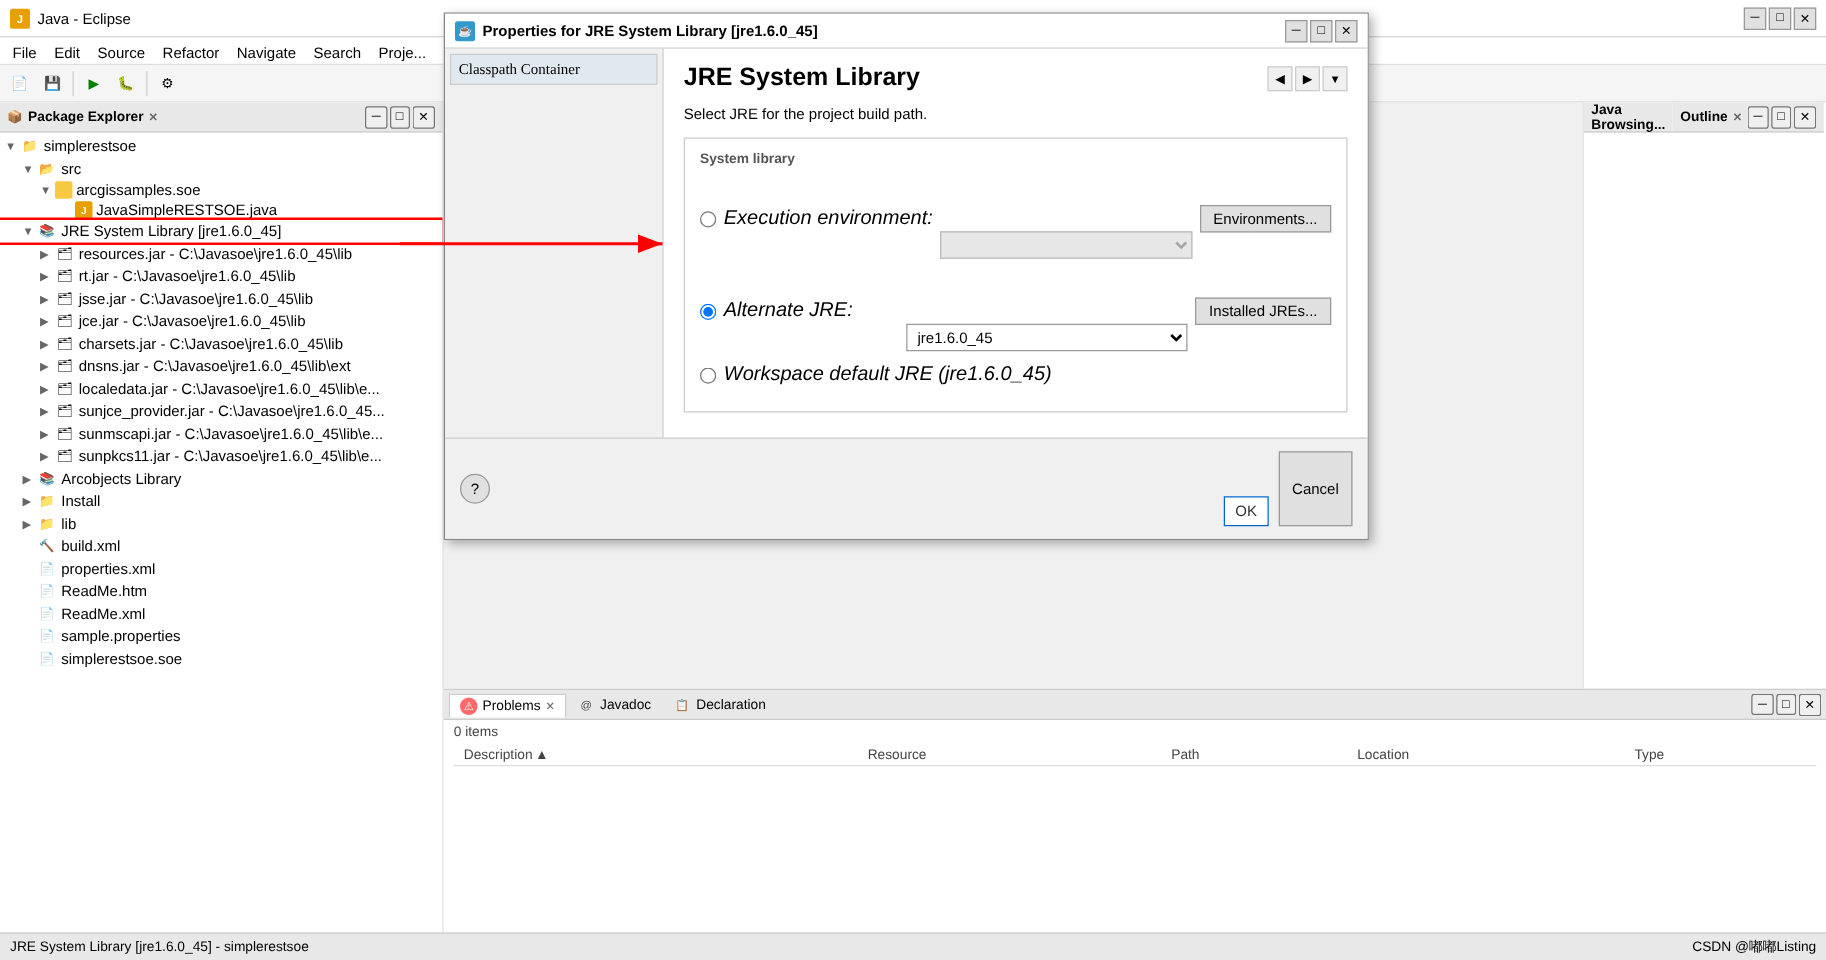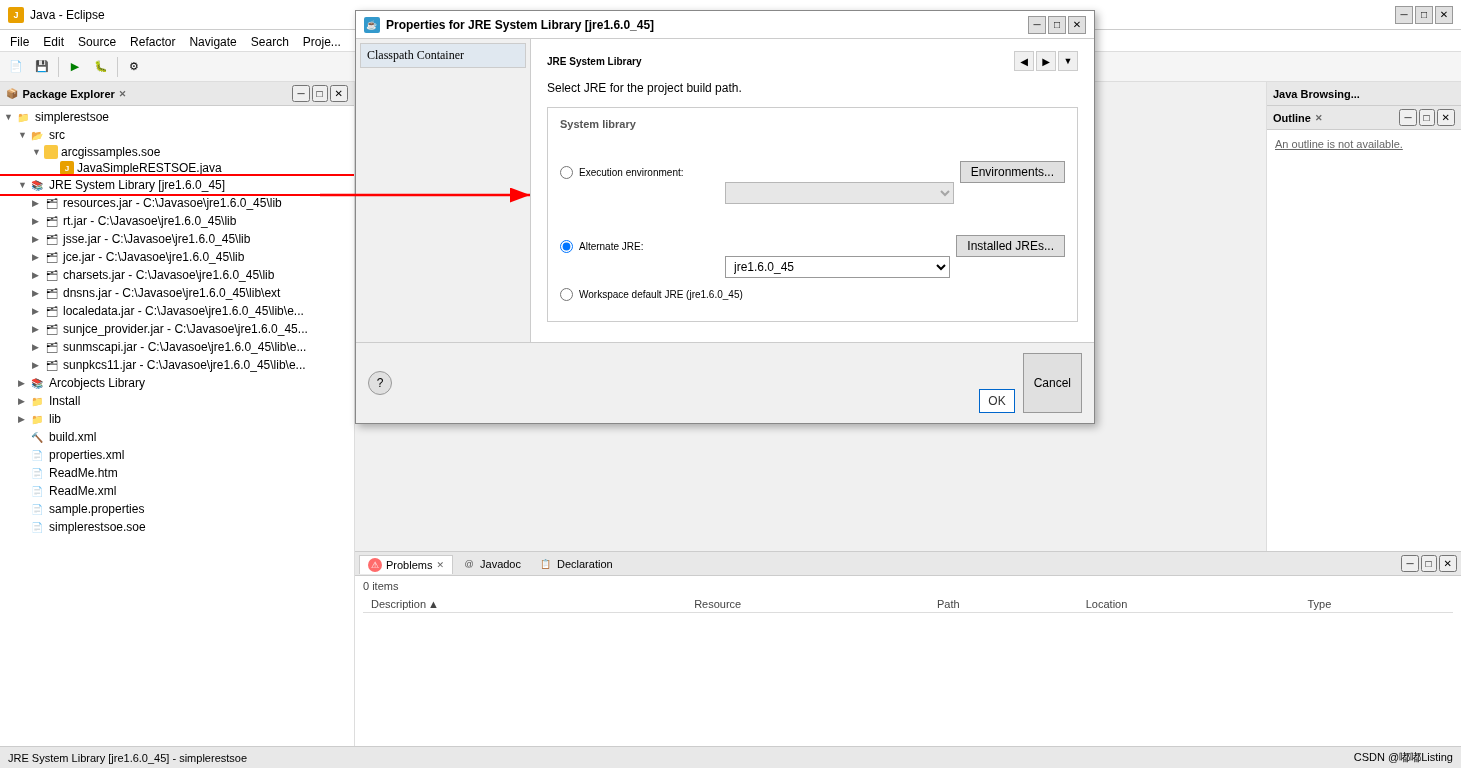--- a/index.html
+++ b/index.html
@@ -35,21 +35,21 @@
     .panel-close-btn { font-size: 10px; cursor: pointer; padding: 1px 3px; }
     .tree-view { flex: 1; overflow-y: auto; padding: 2px 0; }
     .tree-item { display: flex; align-items: center; padding: 1px 4px; cursor: pointer; white-space: nowrap; font-size: 12px; }
     .tree-arrow { width: 12px; display: inline-block; font-size: 9px; color: #666; }
     .tree-icon { width: 16px; height: 16px; display: inline-flex; align-items: center; justify-content: center; margin-right: 3px; font-size: 10px; }
 
     
     .center-area { flex: 1; display: flex; flex-direction: column; background: #f0f0f0; }
 
     
-    .right-panel { width: 195px; background: #fff; border-left: 1px solid #ddd; display: flex; flex-direction: column; }
+    .right-panel { width: 195px; background: #fff; border-left: 1px solid #ddd; display: flex; flex-direction: row; }
     .outline-text { padding: 8px; font-size: 11px; color: #666; text-decoration: underline; }
 
     
     .bottom-panel { height: 195px; background: #fff; border-top: 1px solid #ccc; display: flex; flex-direction: column; }
     .bottom-tabs { display: flex; align-items: center; height: 24px; background: #e8e8e8; border-bottom: 1px solid #ccc; padding: 0 4px; }
     .bottom-tab { display: flex; align-items: center; padding: 2px 8px; font-size: 11px; cursor: pointer; border: 1px solid transparent; border-bottom: none; gap: 4px; }
     .bottom-tab.active { background: #fff; border-color: #ccc; border-bottom-color: #fff; margin-bottom: -1px; }
     .tab-icon { width: 14px; height: 14px; display: inline-flex; align-items: center; justify-content: center; font-size: 9px; }
     .tab-icon-problems { background: #ff6b6b; border-radius: 50%; color: white; }
     .bottom-toolbar { display: flex; align-items: center; margin-left: auto; gap: 2px; }
@@ -70,21 +70,21 @@
     .modal-ctrl-btn { width: 18px; height: 18px; border: 1px solid #999; background: #e0e0e0; cursor: pointer; display: flex; align-items: center; justify-content: center; font-size: 10px; }
 
     
     .modal-body { display: flex; flex-direction: row; }
     .modal-sidebar { width: 175px; background: #f0f0f0; border-right: 1px solid #ccc; padding: 4px; font-family: Liberation Serif, serif; }
     .modal-sidebar-item { padding: 4px 6px; font-size: 12px; background: #e0e8f0; border: 1px solid #ccc; cursor: pointer; }
     .modal-main { flex: 1; padding: 12px 16px; background: #fff; }
     .modal-group { border: 1px solid #ccc; padding: 10px 12px; margin-bottom: 8px; }
     .modal-group-label { font-size: 11px; margin-bottom: 10px; color: #555; font-weight: bold; }
     .modal-radio-row { display: flex; align-items: center; margin-bottom: 10px; gap: 6px; }
-    .modal-radio-row label { font-size: 10px; min-width: 140px; }
+    .modal-radio-row label { font-size: 16px; min-width: 140px; font-style: italic; }
     .modal-select { height: 22px; border: 1px solid #999; background: #fff; font-size: 12px; padding: 0 4px; flex: 1; margin-top: 42px; }
     .modal-btn { padding: 3px 10px; border: 1px solid #999; background: #e0e0e0; font-size: 12px; cursor: pointer; white-space: nowrap; }
     .modal-btn-primary { padding: 4px 8px; border: 1px solid #0066cc; background: #fff; font-size: 12px; cursor: pointer; color: #333; margin-top: 36px; }
     .modal-footer { padding: 10px 12px; background: #f0f0f0; border-top: 1px solid #ccc; display: flex; align-items: center; justify-content: space-between; }
     .modal-footer-btns { display: flex; gap: 8px; margin-left: auto; }
 
     
     .modal-nav { display: flex; align-items: center; gap: 2px; }
     .modal-nav-btn { width: 20px; height: 20px; border: 1px solid #ccc; background: #f0f0f0; cursor: pointer; display: flex; align-items: center; justify-content: center; font-size: 10px; }
     .modal-nav-dropdown { width: 20px; height: 20px; border: 1px solid #ccc; background: #f0f0f0; cursor: pointer; display: flex; align-items: center; justify-content: center; font-size: 9px; }
@@ -390,21 +390,21 @@
 
     <div class="modal-body">
 
       <div class="modal-sidebar">
         <div class="modal-sidebar-item">Classpath Container</div>
       </div>
 
       <div class="modal-main">
 
         <div style="display:flex;align-items:center;justify-content:space-between;margin-bottom:10px;">
-          <span style="font-size:10px;font-weight:bold;">JRE System Library</span>
+          <span style="font-size:20px;font-weight:bold;">JRE System Library</span>
           <div class="modal-nav">
             <button class="modal-nav-btn">◀</button>
             <button class="modal-nav-btn">▶</button>
             <button class="modal-nav-dropdown">▼</button>
           </div>
         </div>
 
         <div style="margin-bottom:12px;font-size:12px;">Select JRE for the project build path.</div>
 
         <div class="modal-group">

